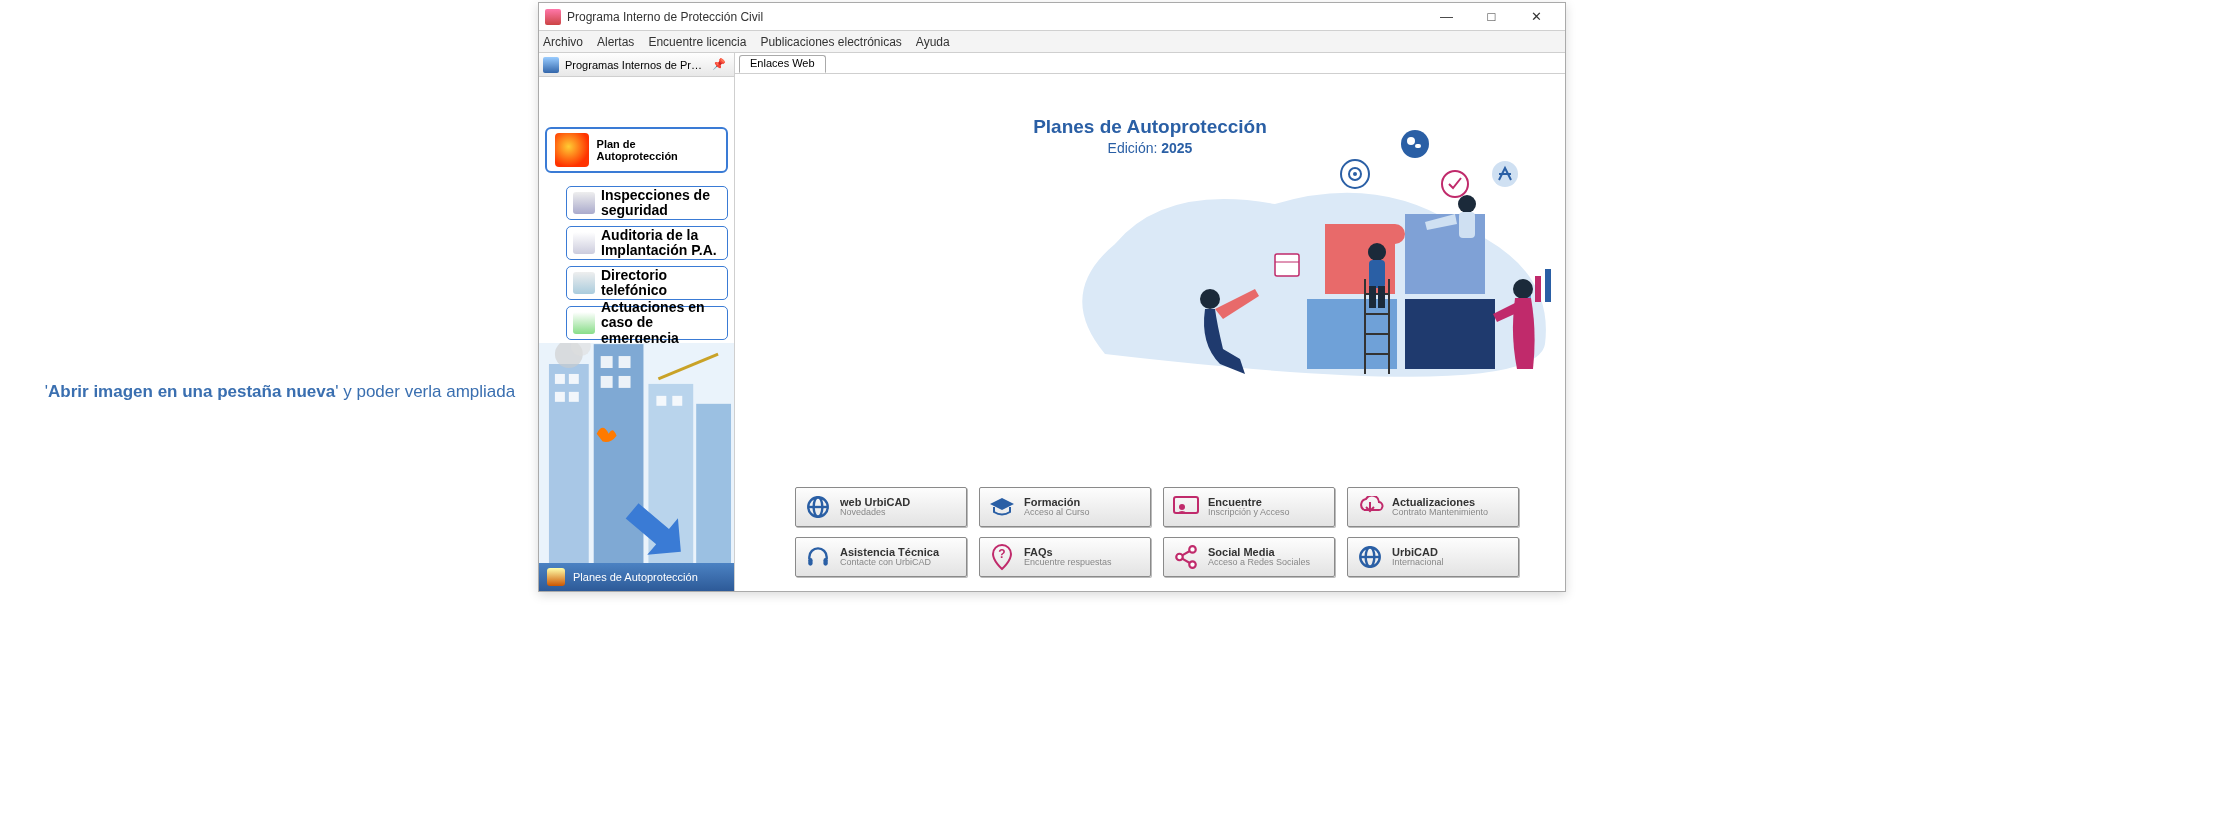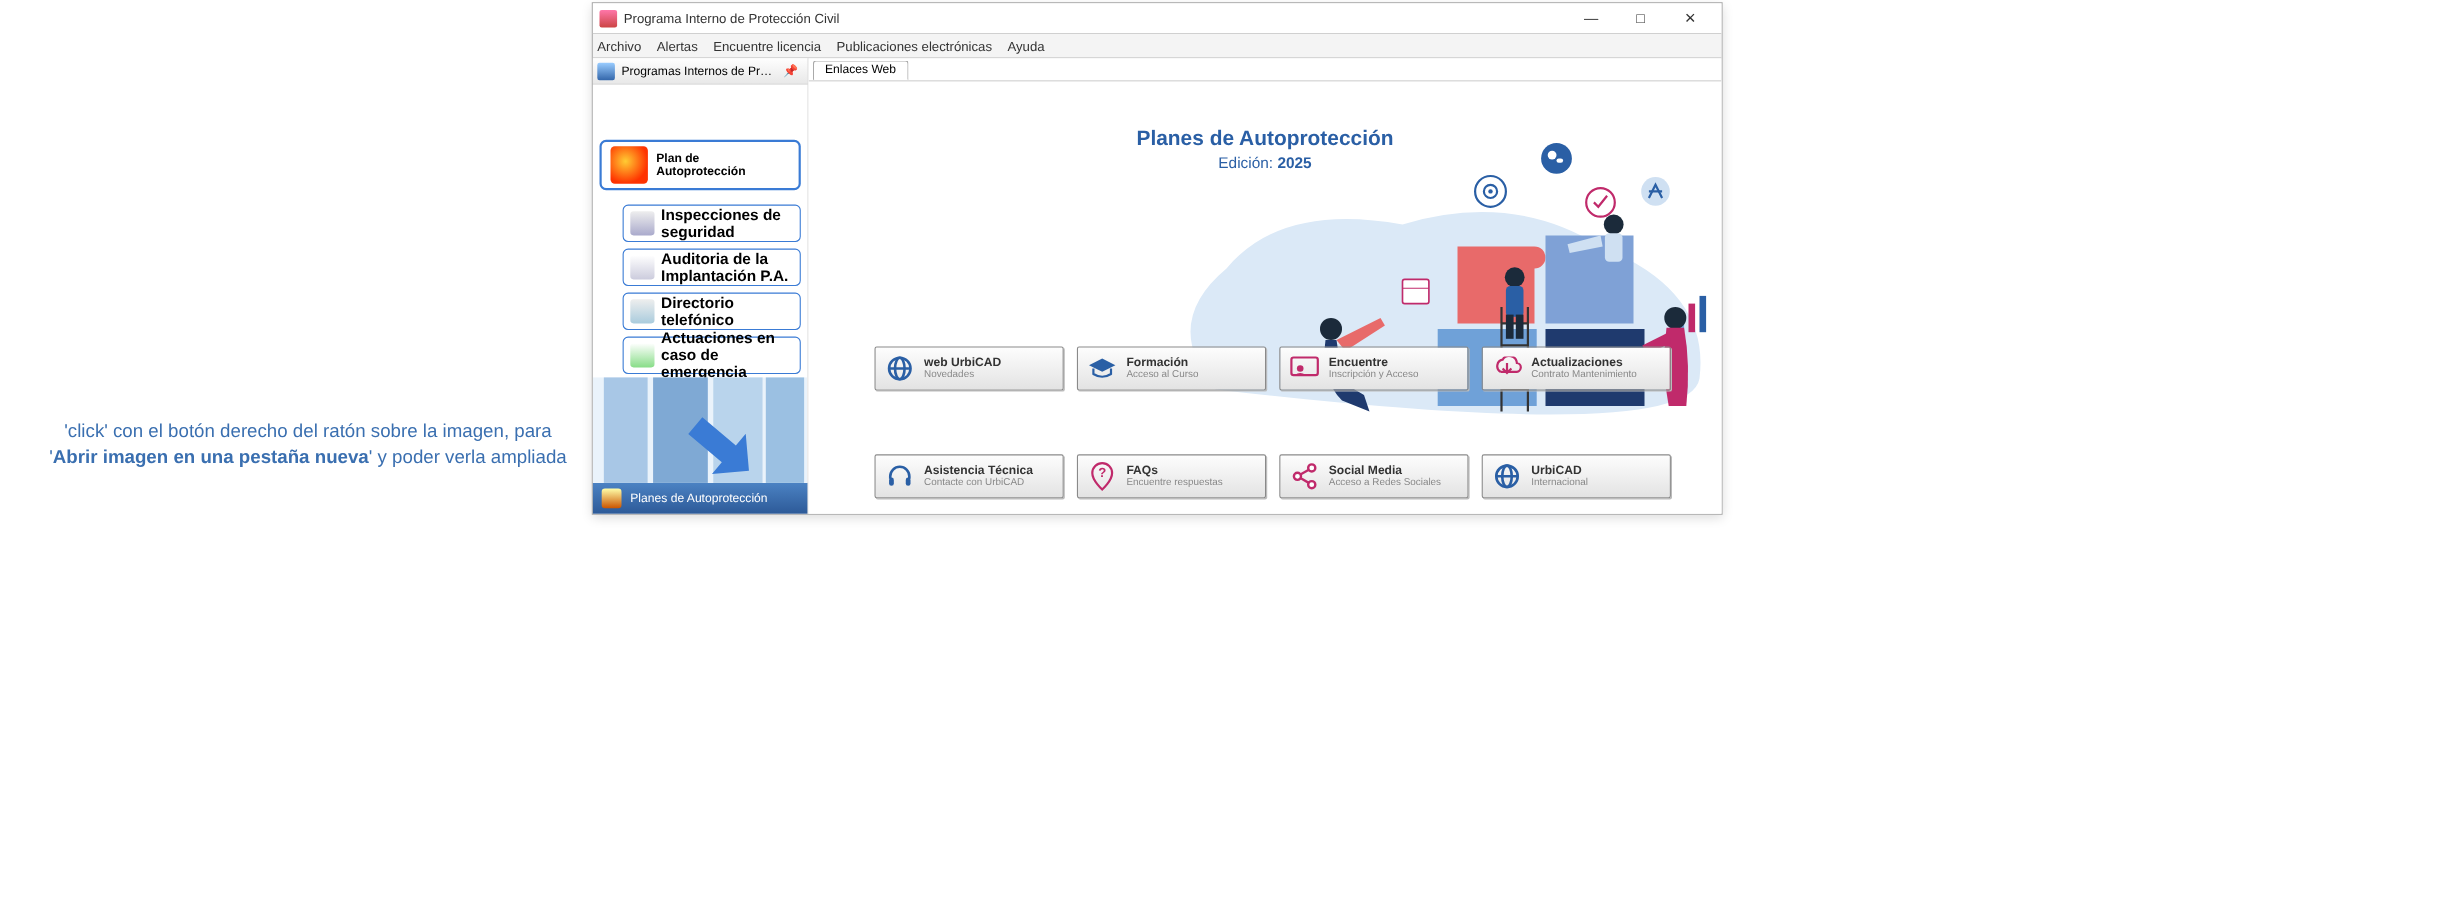--- a/index.html
+++ b/index.html
@@ -23,21 +23,21 @@
     color: #3a6fb0;
     line-height: 1.4;
   }
   .annotation strong { font-weight: 600; }
   
   .window {
     position: absolute;
     left: 538px;
     top: 2px;
     width: 1028px;
-    height: 466px;
+    height: 590px;
     background: #f0f0f0;
     border: 1px solid #aaa;
     box-shadow: 0 3px 10px rgba(0,0,0,.15);
     display: flex;
     flex-direction: column;
   }
   .titlebar {
     height: 28px;
     background: #fff;
     border-bottom: 1px solid #d0d0d0;
@@ -232,36 +232,34 @@
   .big-btn {
     height: 40px;
     border: 1px solid #8a8a8a;
     background: linear-gradient(#fdfdfd, #e3e3e3);
     border-radius: 2px;
     display: flex;
     align-items: center;
     gap: 8px;
     padding: 4px 8px;
     box-shadow: 1px 1px 0 #bbb;
-    margin-top: 48px;
   }
   .big-btn .bicon {
     width: 28px; height: 28px;
     flex-shrink: 0;
     display: flex; align-items: center; justify-content: center;
   }
   .big-btn .btxt { display: flex; flex-direction: column; line-height: 1.1; }
   .big-btn .bt1 { font-size: 11px; font-weight: 600; color: #333; }
   .big-btn .bt2 { font-size: 9px; color: #888; }
 </style>
 </head>
 <body>
 
 <div class="annotation">
-  <div>'click' con el botón derecho del ratón sobre la imagen, para</div>
   <div>
     <span>'</span><strong>Abrir imagen en una pestaña nueva</strong><span>' y poder verla ampliada</span>
   </div>
 </div>
 
 <div class="window">
   <div class="titlebar">
     <div class="app-icon"></div>
     <div class="title">Programa Interno de Protección Civil</div>
     <div class="winbtns">

